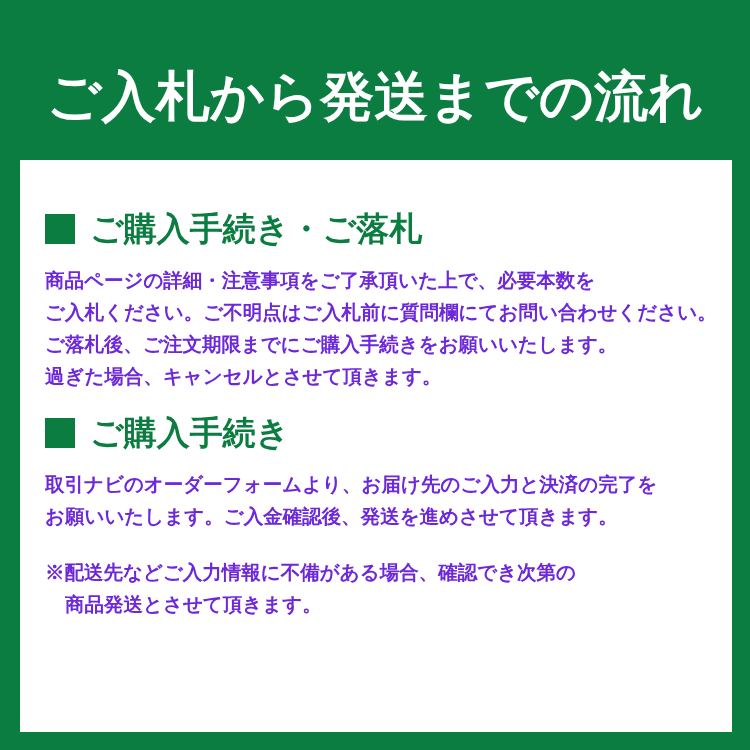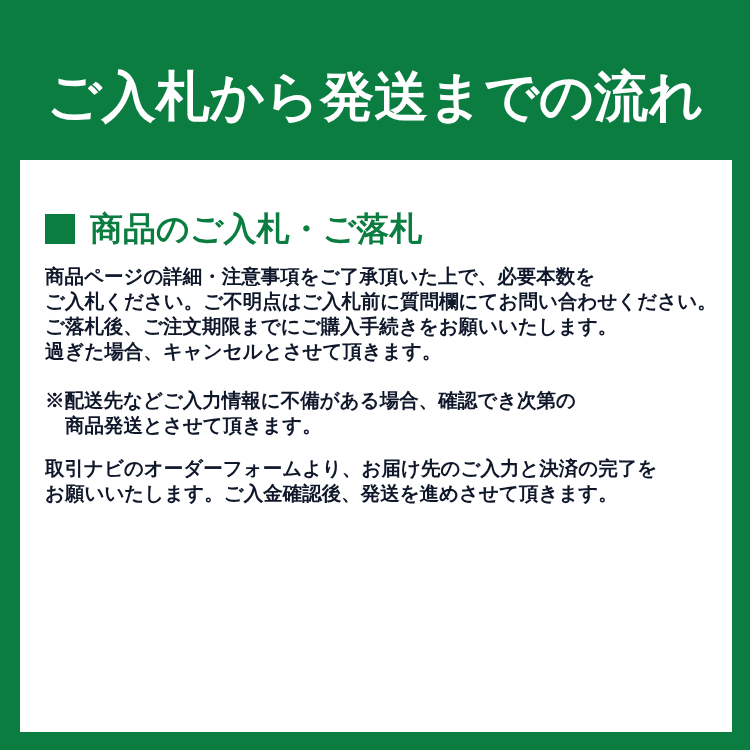--- a/index.html
+++ b/index.html
@@ -55,23 +55,23 @@
     white-space: pre;
   }
   .bullet {
     flex: none;
     width: 30px;
     height: 30px;
     background: #0b7d40;
   }
   .body-text {
     margin: 0 0 24px 0;
-    color: #0f172a;
+    color: #6d28d9;
     font-size: 19.5px;
-    line-height: 25px;
+    line-height: 32px;
     white-space: pre;
   }
   .note {
     margin-bottom: 18px;
     padding-left: 20px;
     text-indent: -20px;
   }
 </style>
 </head>
 <body>
@@ -80,32 +80,36 @@
 
   <header class="header">
     <h1 class="title">ご入札から発送までの流れ</h1>
   </header>
 
   <main class="panel">
 
     <section class="section">
       <h2 class="heading">
         <span class="bullet"></span>
-        <span>商品のご入札・ご落札</span>
+        <span>ご購入手続き・ご落札</span>
       </h2>
       <p class="body-text">商品ページの詳細・注意事項をご了承頂いた上で、必要本数を
 ご入札ください。ご不明点はご入札前に質問欄にてお問い合わせください。
 ご落札後、ご注文期限までにご購入手続きをお願いいたします。
 過ぎた場合、キャンセルとさせて頂きます。</p>
     </section>
 
     <section class="section">
+      <h2 class="heading">
+        <span class="bullet"></span>
+        <span>ご購入手続き</span>
+      </h2>
+      <p class="body-text">取引ナビのオーダーフォームより、お届け先のご入力と決済の完了を
+お願いいたします。ご入金確認後、発送を進めさせて頂きます。</p>
       <p class="body-text note">※配送先などご入力情報に不備がある場合、確認でき次第の
 商品発送とさせて頂きます。</p>
-      <p class="body-text">取引ナビのオーダーフォームより、お届け先のご入力と決済の完了を
-お願いいたします。ご入金確認後、発送を進めさせて頂きます。</p>
     </section>
 
     <section class="section">
     </section>
 
   </main>
 </div>
 
 </body></html>

